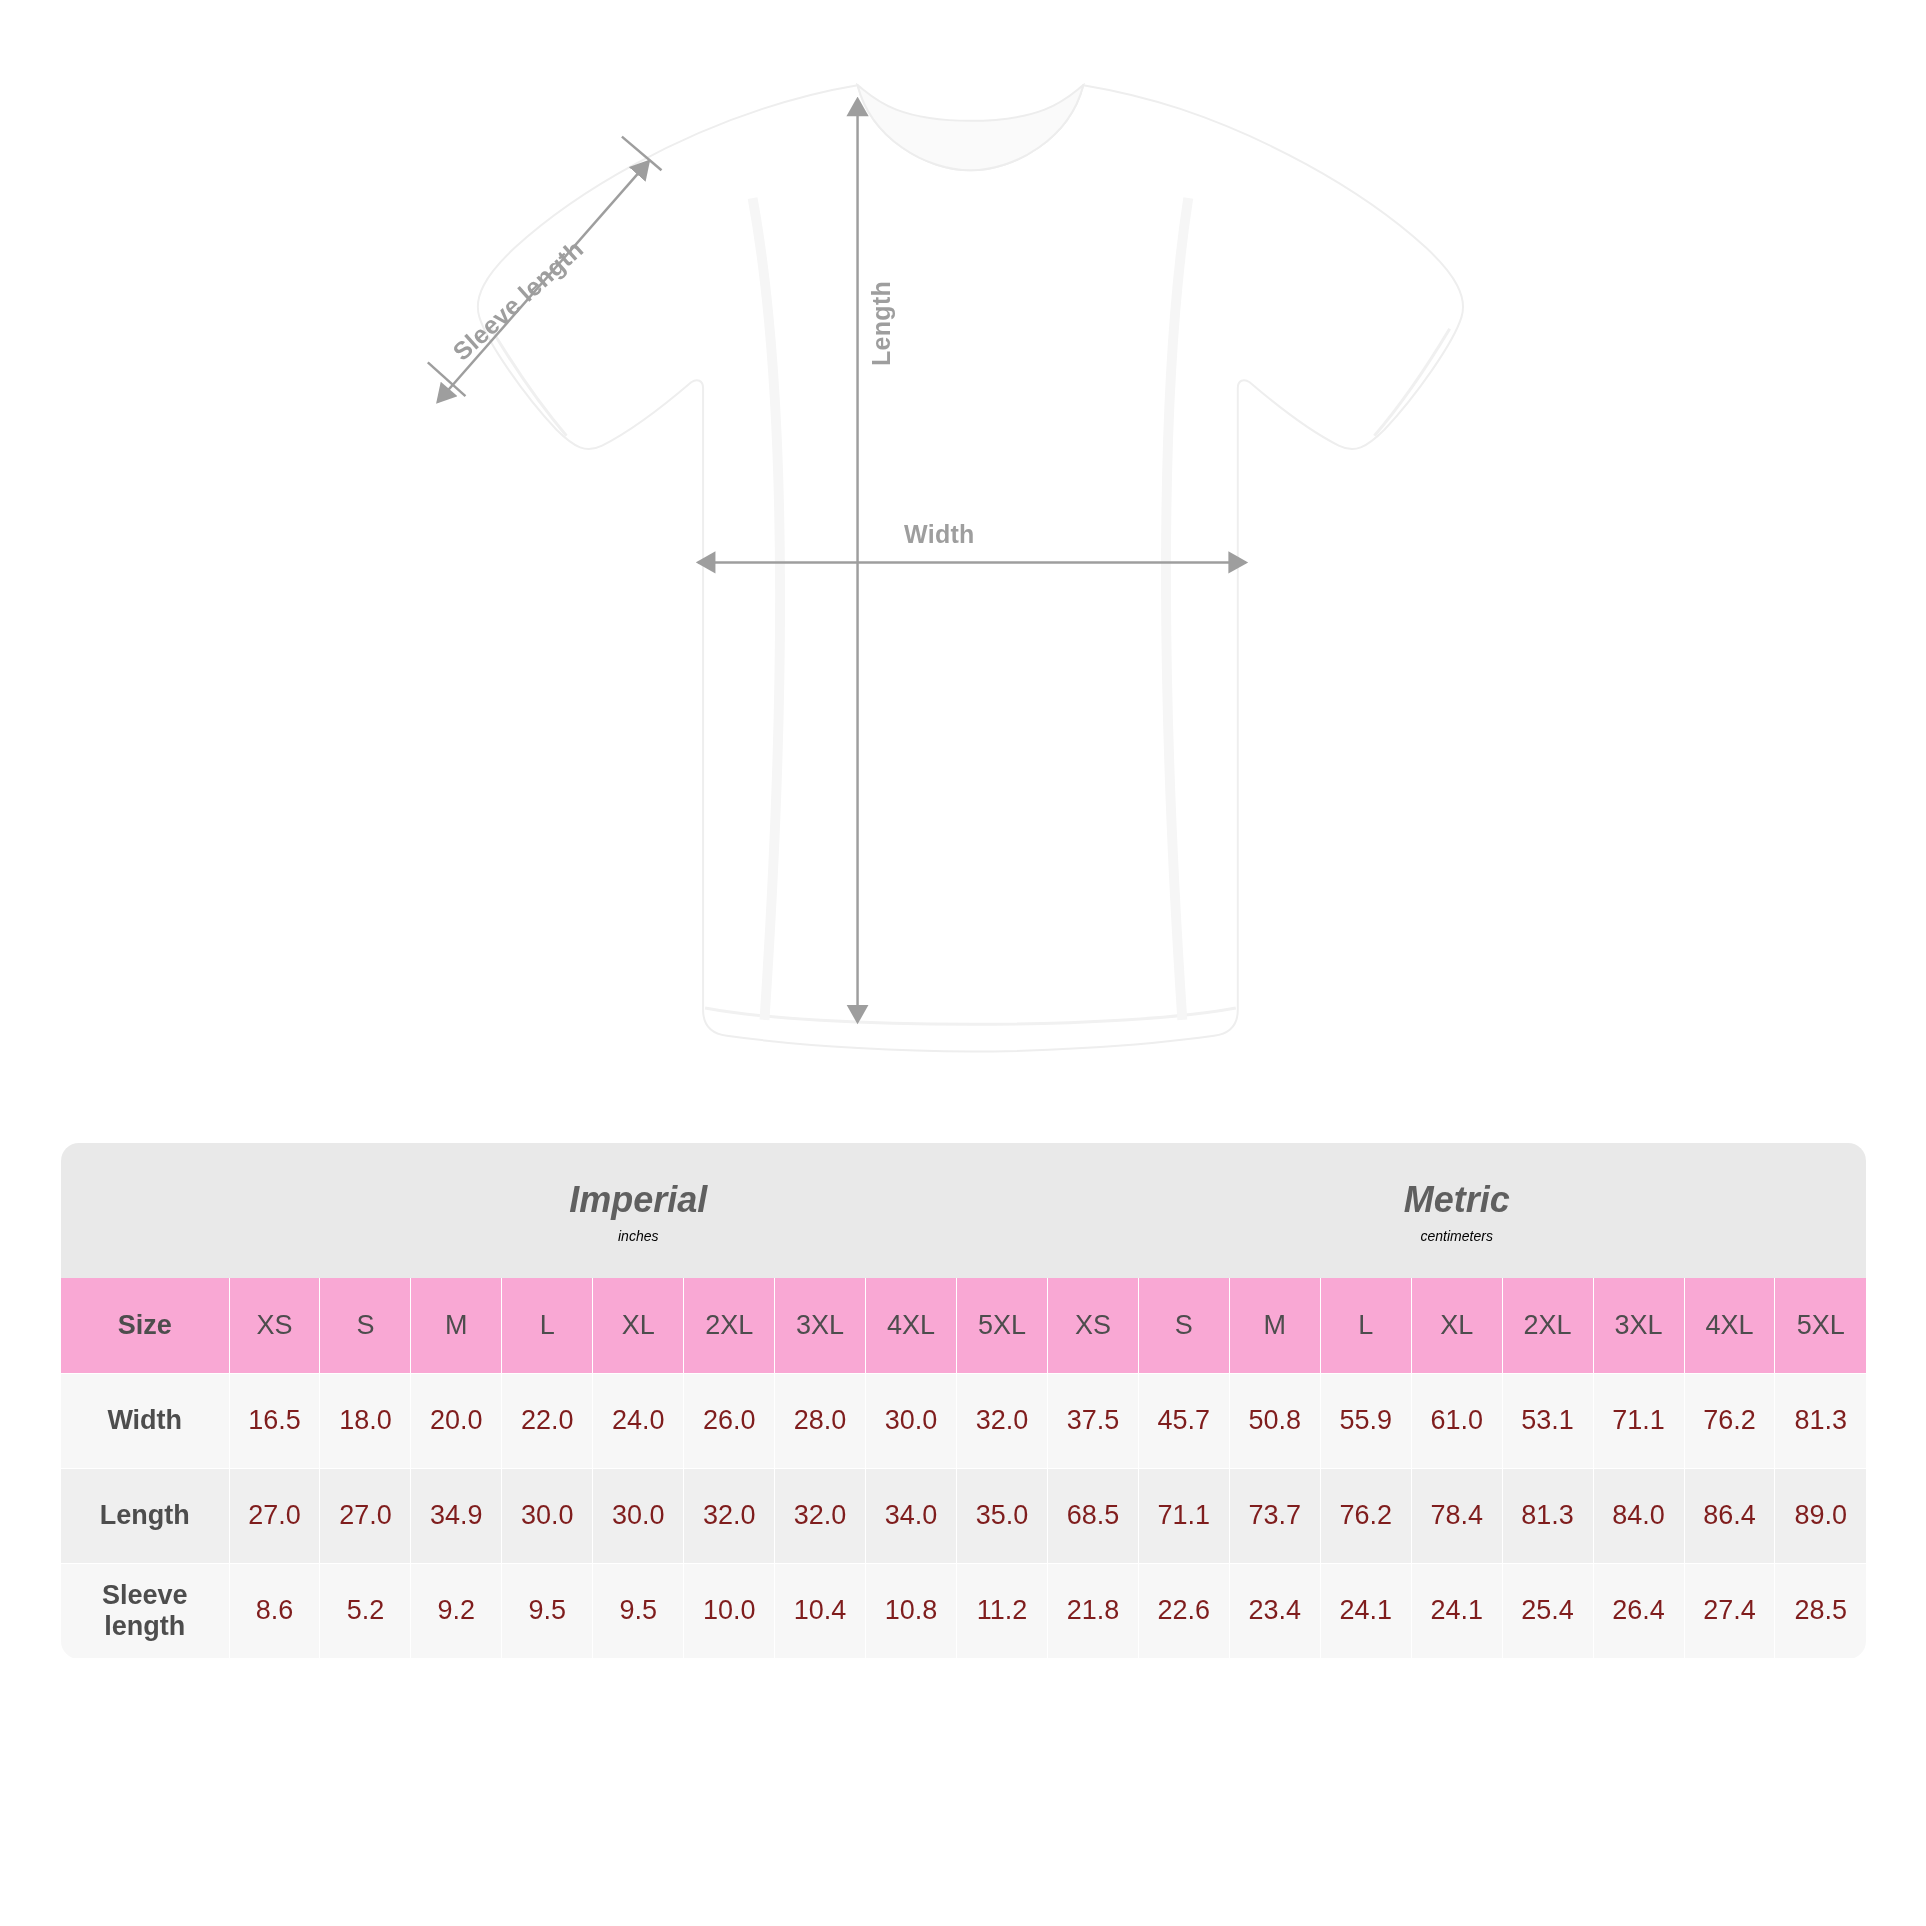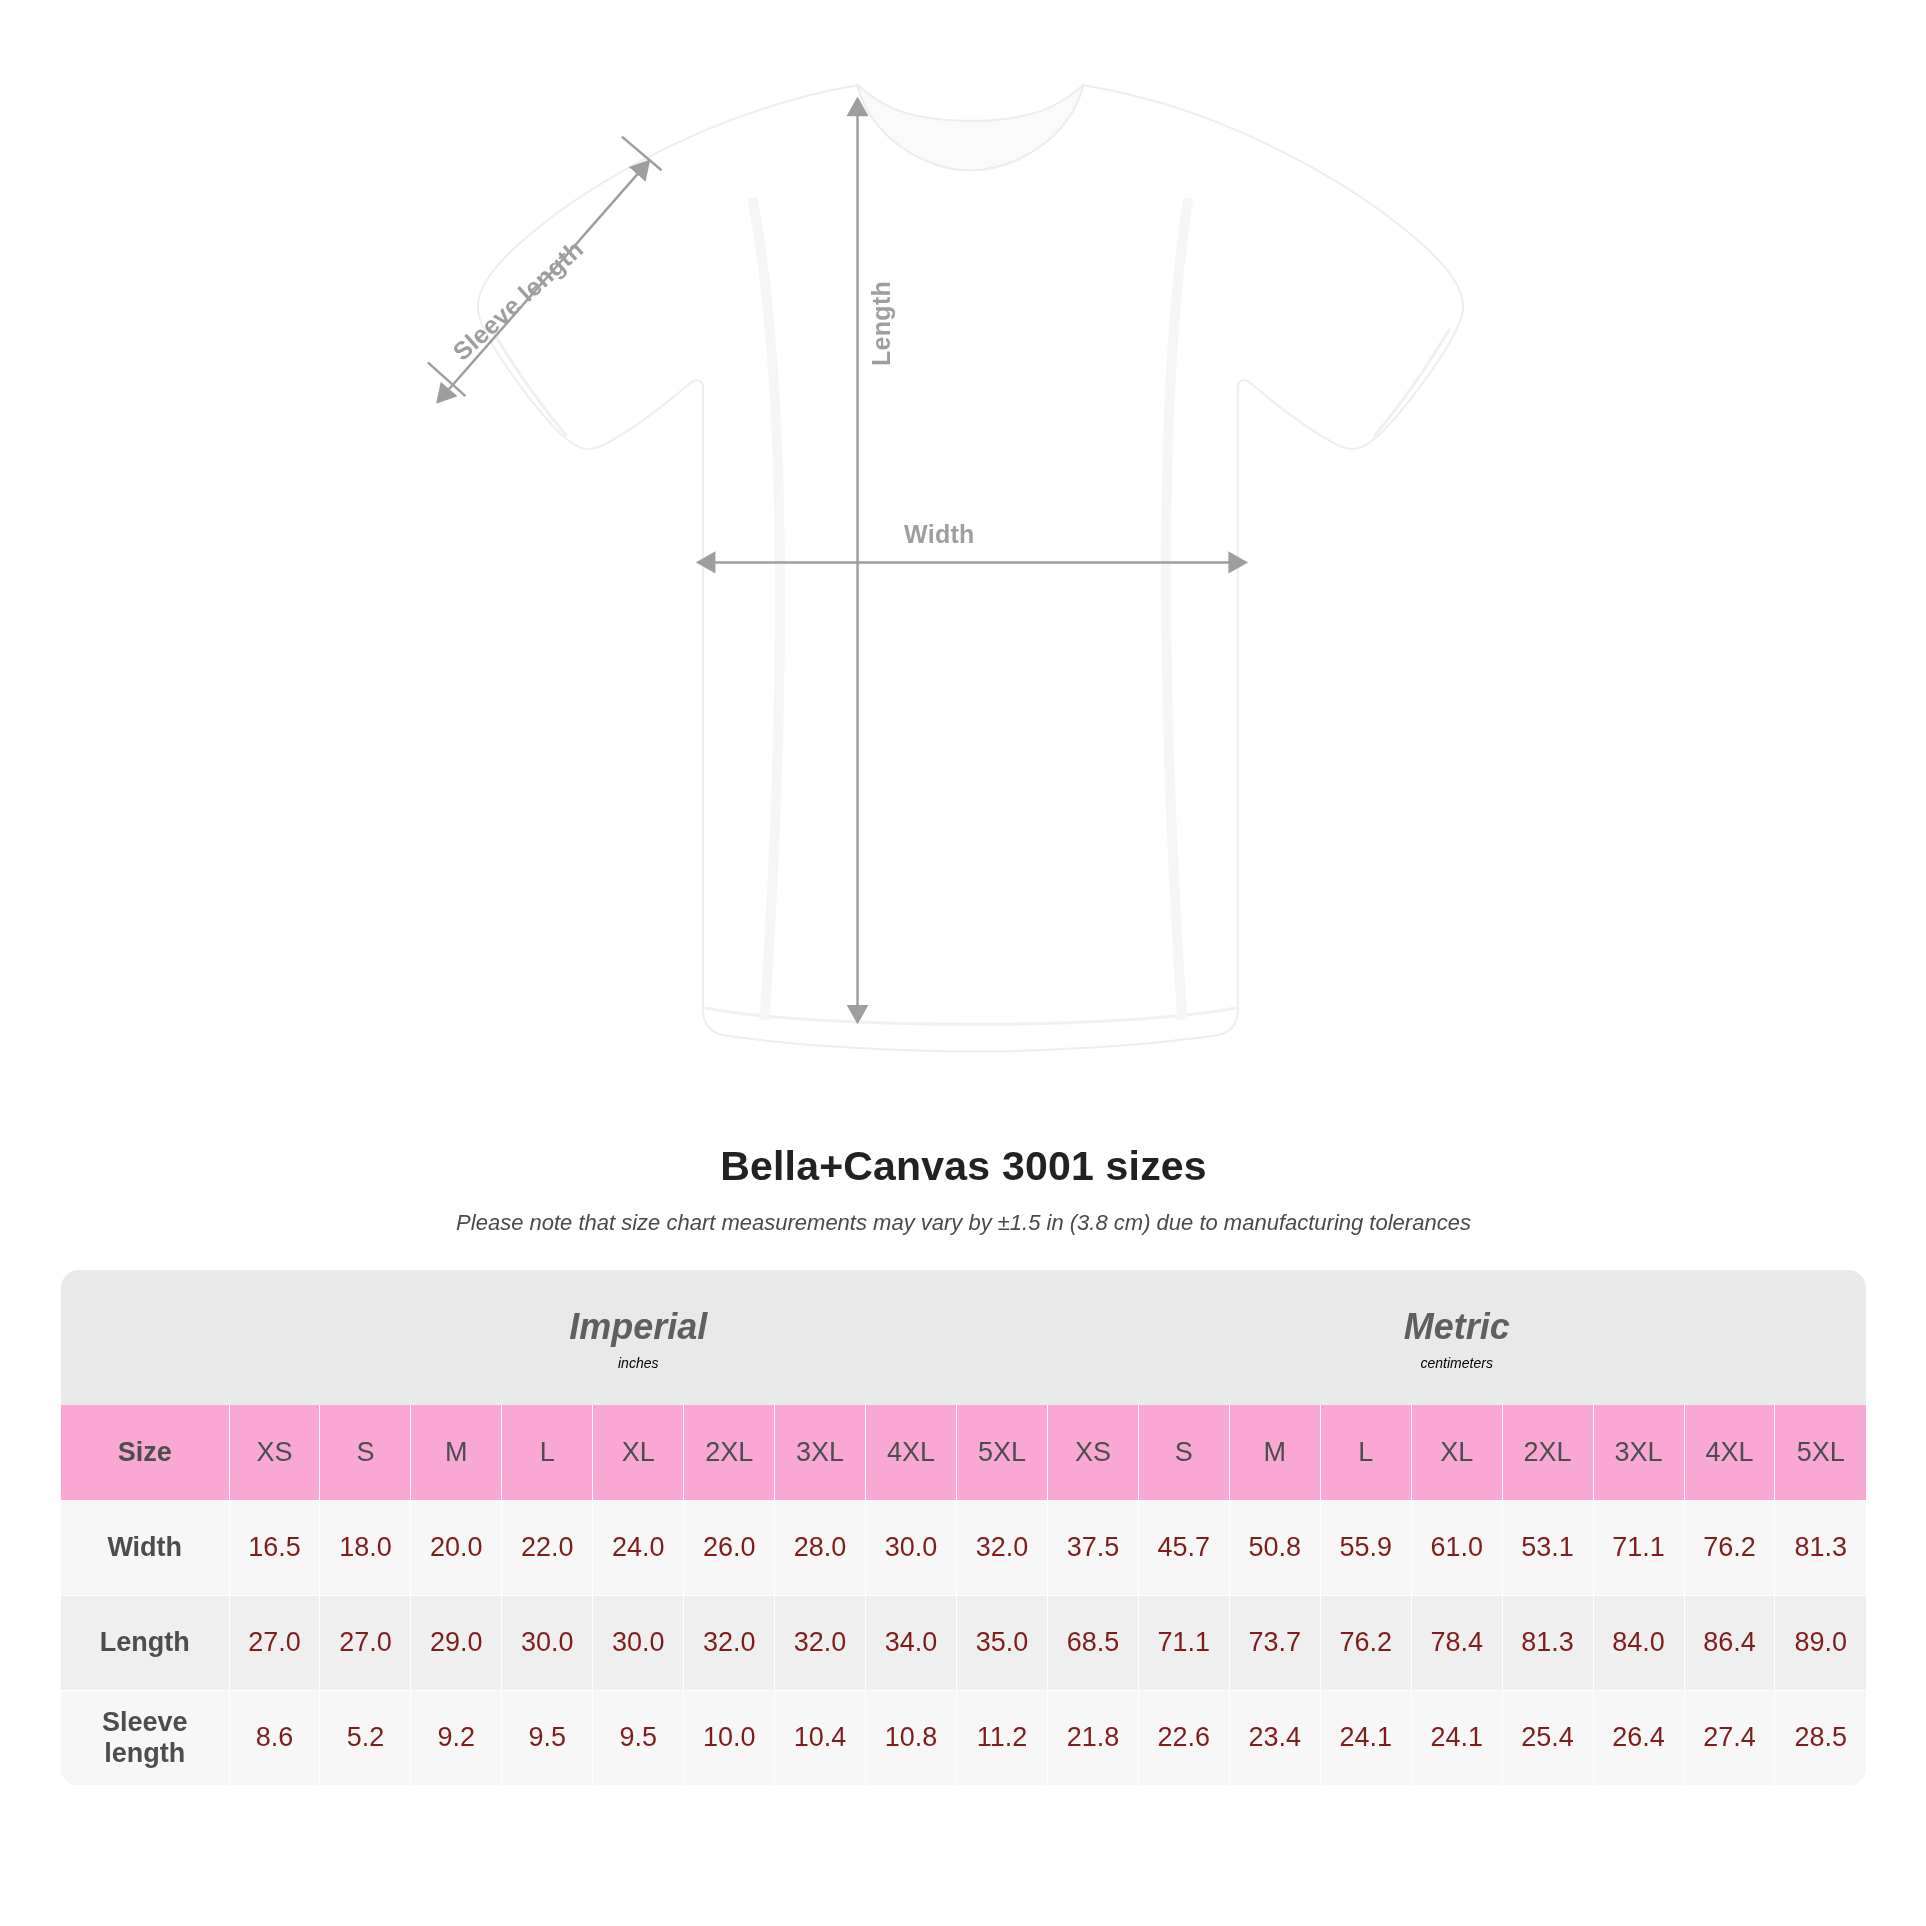--- a/index.html
+++ b/index.html
@@ -185,24 +185,20 @@
       <line x1="442" y1="406" x2="655" y2="163" stroke="#9e9e9e" stroke-width="2.5" marker-start="url(#arrTail)" marker-end="url(#arrHead)"></line>
       <line x1="432" y1="366" x2="470" y2="400" stroke="#9e9e9e" stroke-width="2.5"></line>
       <line x1="628" y1="138" x2="668" y2="172" stroke="#9e9e9e" stroke-width="2.5"></line>
     </svg>
 
     <div class="dim-label width-lbl">Width</div>
     <div class="dim-label length-lbl">Length</div>
     <div class="dim-label sleeve-lbl">Sleeve length</div>
   </div>
 
-  <div class="title-block">
-    <h1 class="chart-title">Bella+Canvas 3001 sizes</h1>
-    <div class="chart-note">Please note that size chart measurements may vary by ±1.5 in (3.8 cm) due to manufacturing tolerances</div>
-  </div>
 
   <div class="table-wrap">
     <table class="size-table">
       <colgroup>
         <col class="size-col">
       </colgroup>
       <tbody>
         <tr class="unit-row">
           <td></td>
           <td colspan="9">
@@ -255,21 +251,21 @@
           <td>53.1</td>
           <td>71.1</td>
           <td>76.2</td>
           <td>81.3</td>
         </tr>
 
         <tr class="data-row alt">
           <td class="row-head">Length</td>
           <td>27.0</td>
           <td>27.0</td>
-          <td>29.0</td>
+          <td>34.9</td>
           <td>30.0</td>
           <td>30.0</td>
           <td>32.0</td>
           <td>32.0</td>
           <td>34.0</td>
           <td>35.0</td>
           <td>68.5</td>
           <td>71.1</td>
           <td>73.7</td>
           <td>76.2</td>

